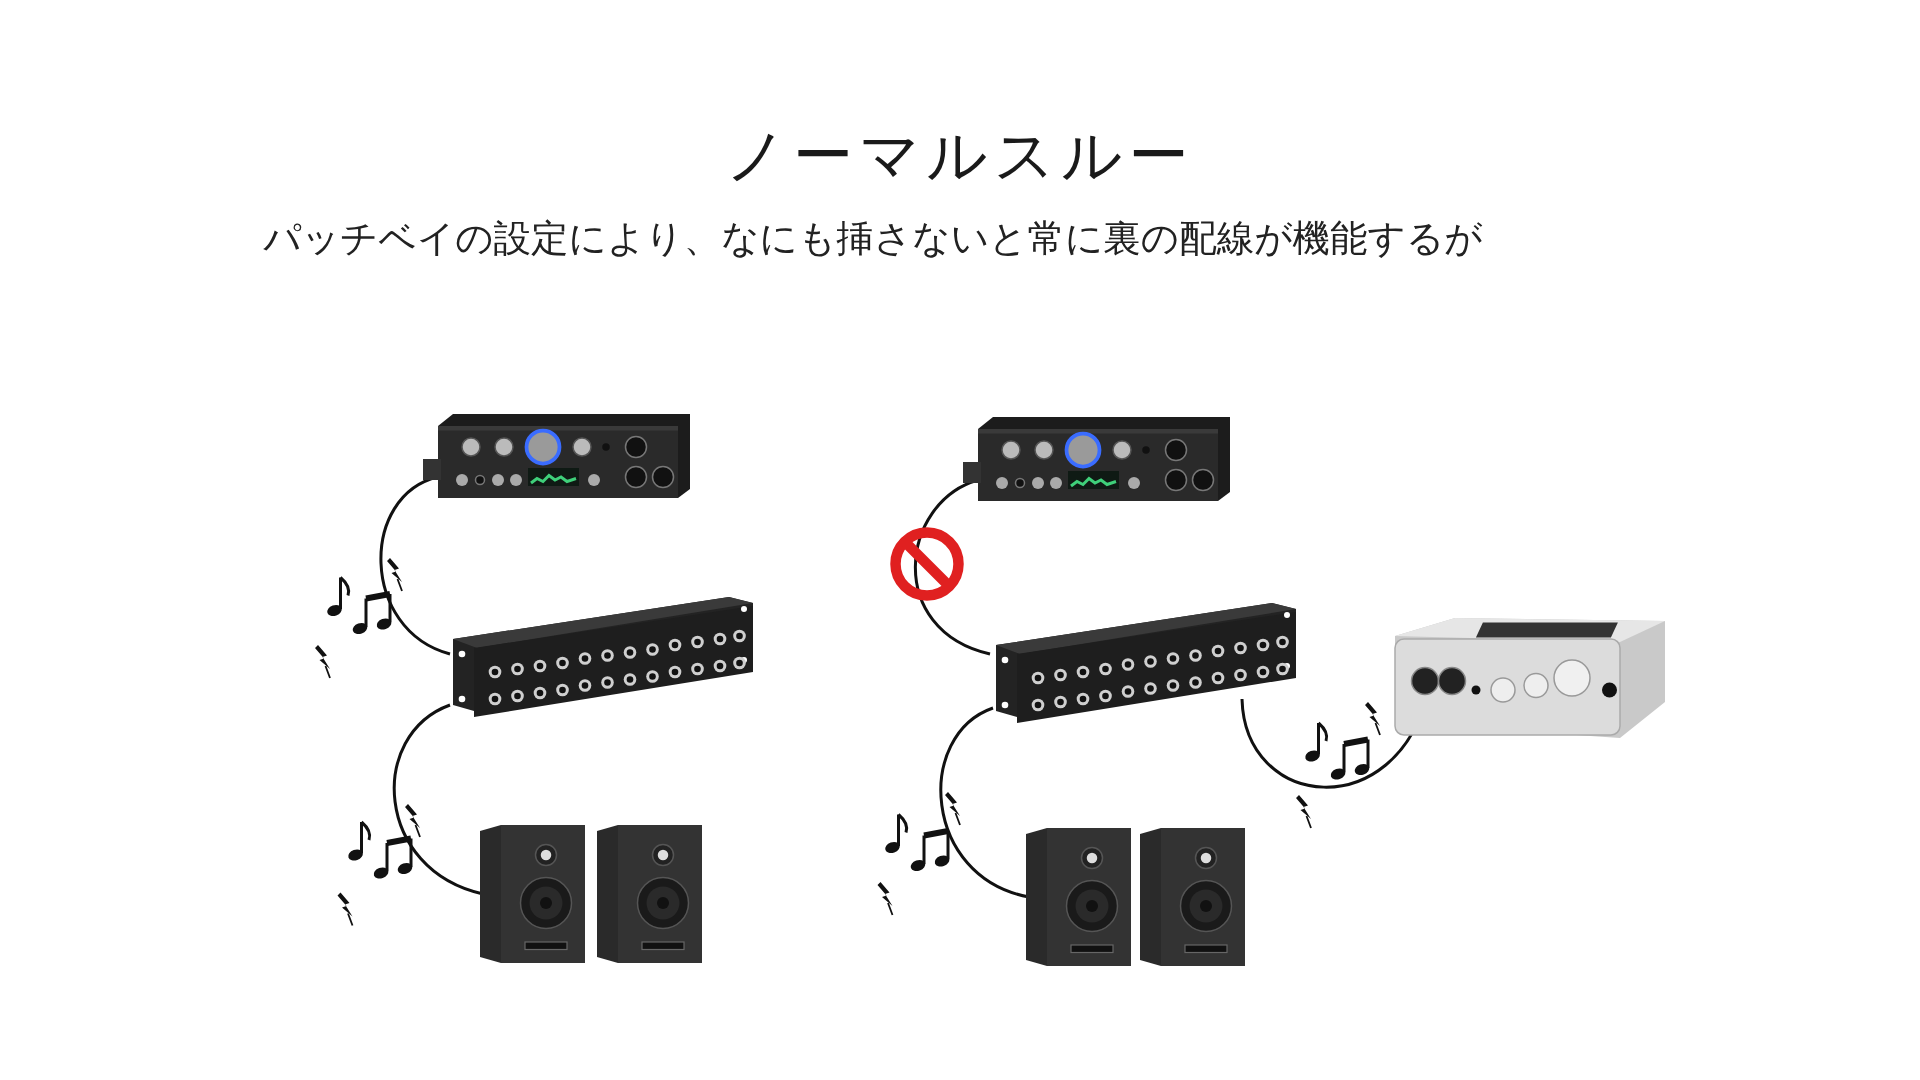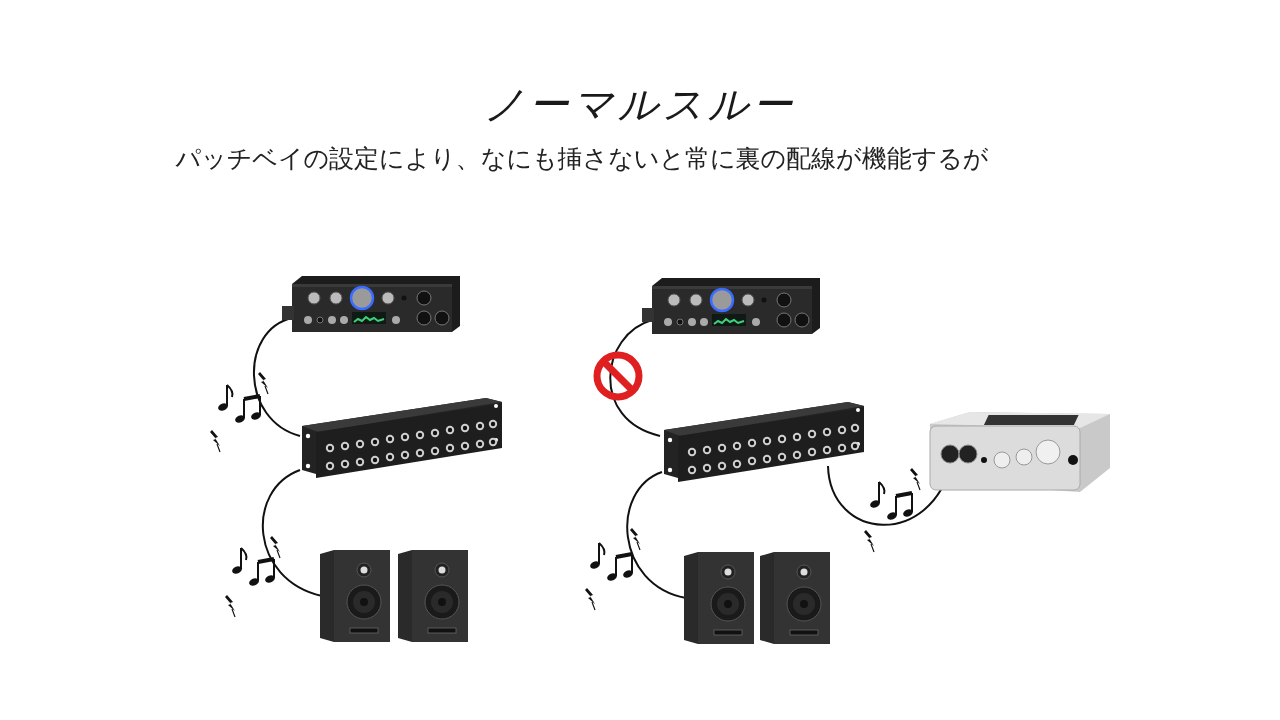--- a/index.html
+++ b/index.html
@@ -1,19 +1,19 @@
 <!DOCTYPE html>
 <html><head>
 <meta charset="utf-8">
 <style>
   html, body { margin:0; padding:0; background:#ffffff; }
   body { width:1280px; height:720px; position:relative; overflow:hidden;
          font-family: "DejaVu Sans", sans-serif; color:#1a1a1a; }
   .title { position:absolute; left:0; width:1280px; top:78px; text-align:center;
-           font-size:40px; font-weight:300; letter-spacing:4px; line-height:52px;font-style:italic; }
+           font-size:40px; font-weight:300; letter-spacing:4px; line-height:52px; }
   .subtitle { position:absolute; left:0; width:1164px; top:142px; text-align:center;
               font-size:25px; line-height:34px; font-weight:300; color:#222; }
   .subtitle div { white-space:nowrap; }
   svg.scene { position:absolute; left:0; top:0; }
 </style>
 </head>
 <body>
 
 <div class="title">ノーマルスルー</div>
 <div class="subtitle">

